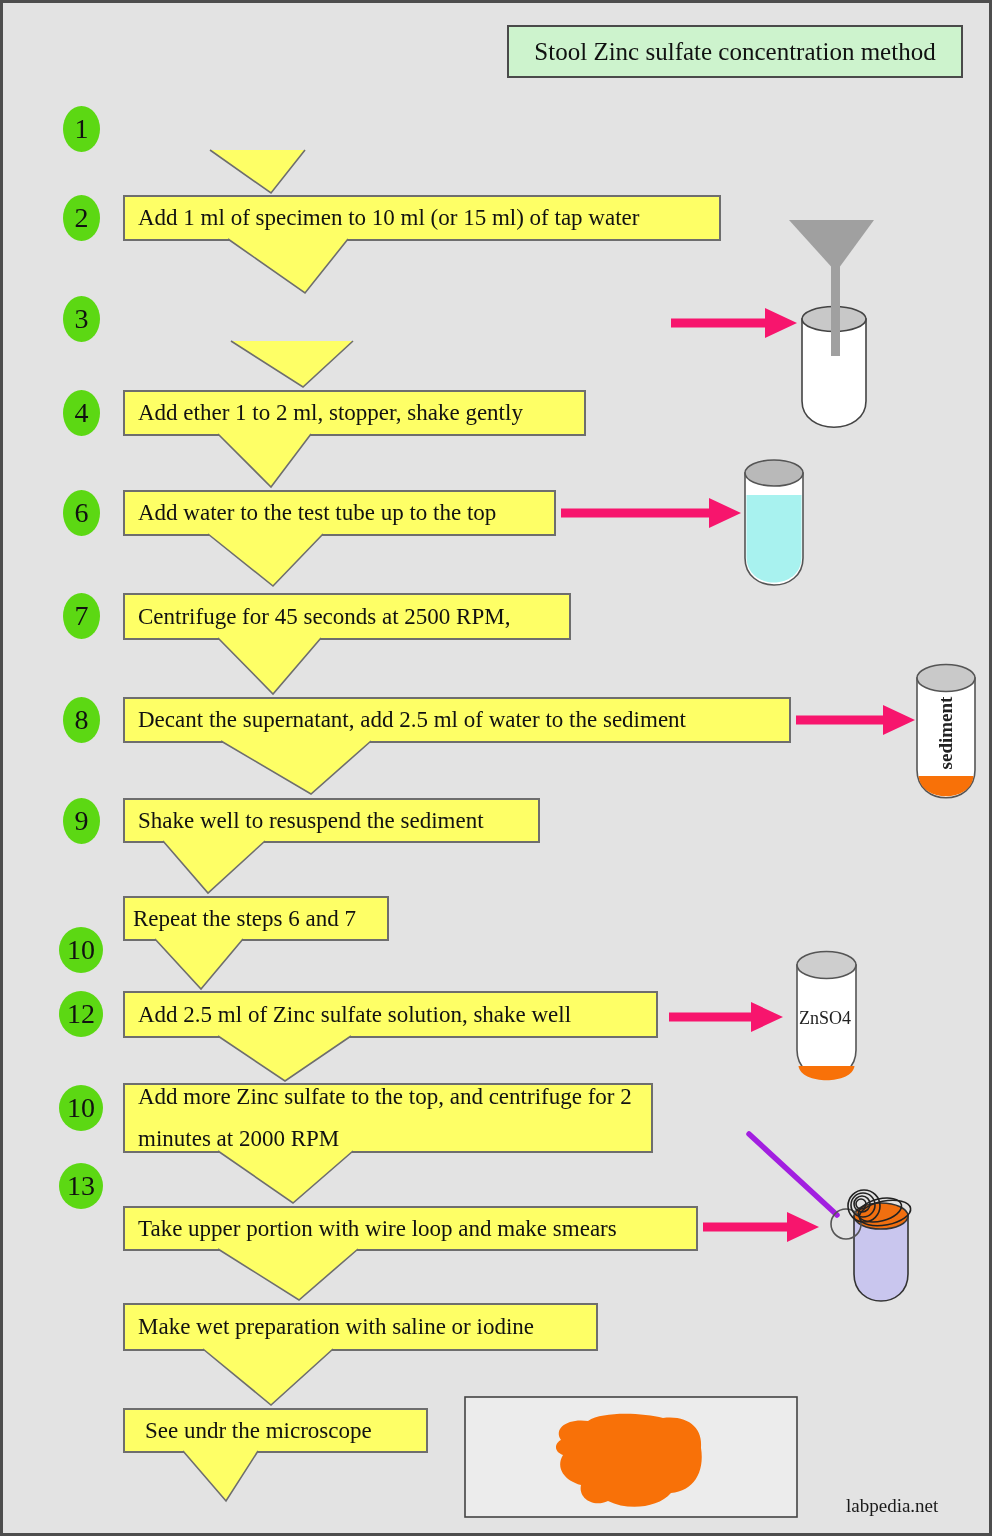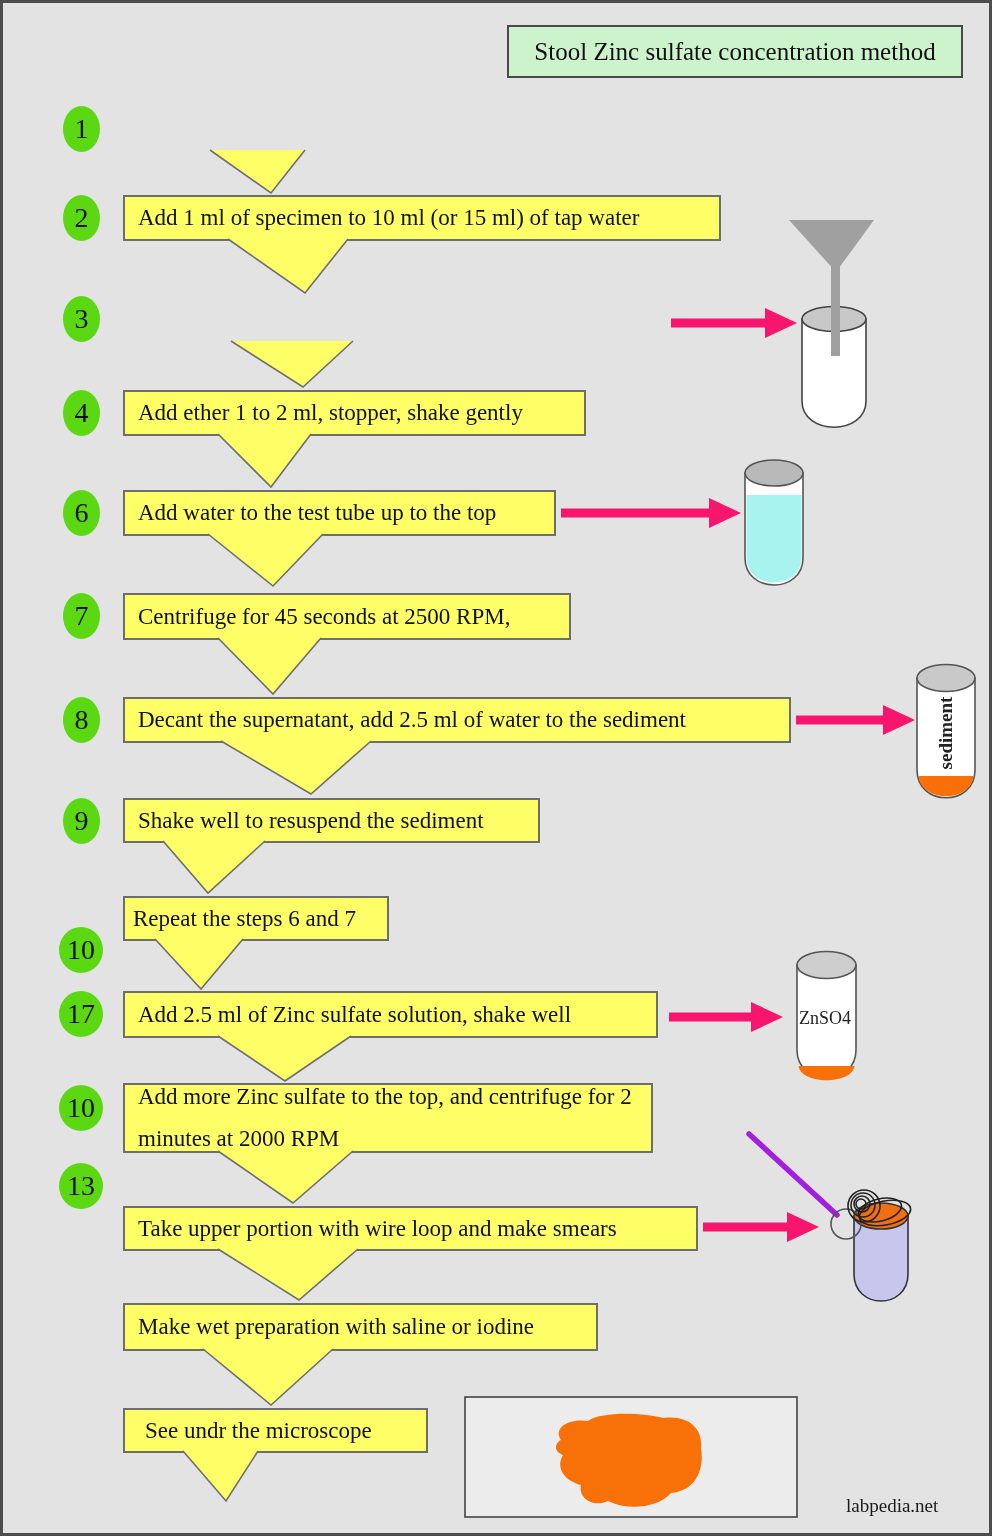--- a/index.html
+++ b/index.html
@@ -48,21 +48,21 @@
 
   <div class="circle c1" style="top:103px">1</div>
   <div class="circle c1" style="top:192px">2</div>
   <div class="circle c1" style="top:293px">3</div>
   <div class="circle c1" style="top:387px">4</div>
   <div class="circle c1" style="top:487px">6</div>
   <div class="circle c1" style="top:590px">7</div>
   <div class="circle c1" style="top:694px">8</div>
   <div class="circle c1" style="top:795px">9</div>
   <div class="circle c2" style="top:924px">10</div>
-  <div class="circle c2" style="top:988px">17</div>
+  <div class="circle c2" style="top:988px">12</div>
   <div class="circle c2" style="top:1082px">10</div>
   <div class="circle c2" style="top:1160px">13</div>
 
   <div class="sbox" style="top:192px;width:598px;height:46px">Add 1 ml of specimen to 10 ml (or 15 ml) of tap water</div>
   <div class="sbox" style="top:387px;width:463px;height:46px">Add ether 1 to 2 ml, stopper, shake gently</div>
   <div class="sbox" style="top:487px;width:433px;height:46px">Add water to the test tube up to the top</div>
   <div class="sbox" style="top:590px;width:448px;height:47px">Centrifuge for 45 seconds at 2500 RPM,</div>
   <div class="sbox" style="top:694px;width:668px;height:46px">Decant the supernatant, add 2.5 ml of water to the sediment</div>
   <div class="sbox" style="top:795px;width:417px;height:45px">Shake well to resuspend the sediment</div>
   <div class="sbox" style="top:893px;width:266px;height:45px;padding-left:8px">Repeat the steps 6 and 7</div>

